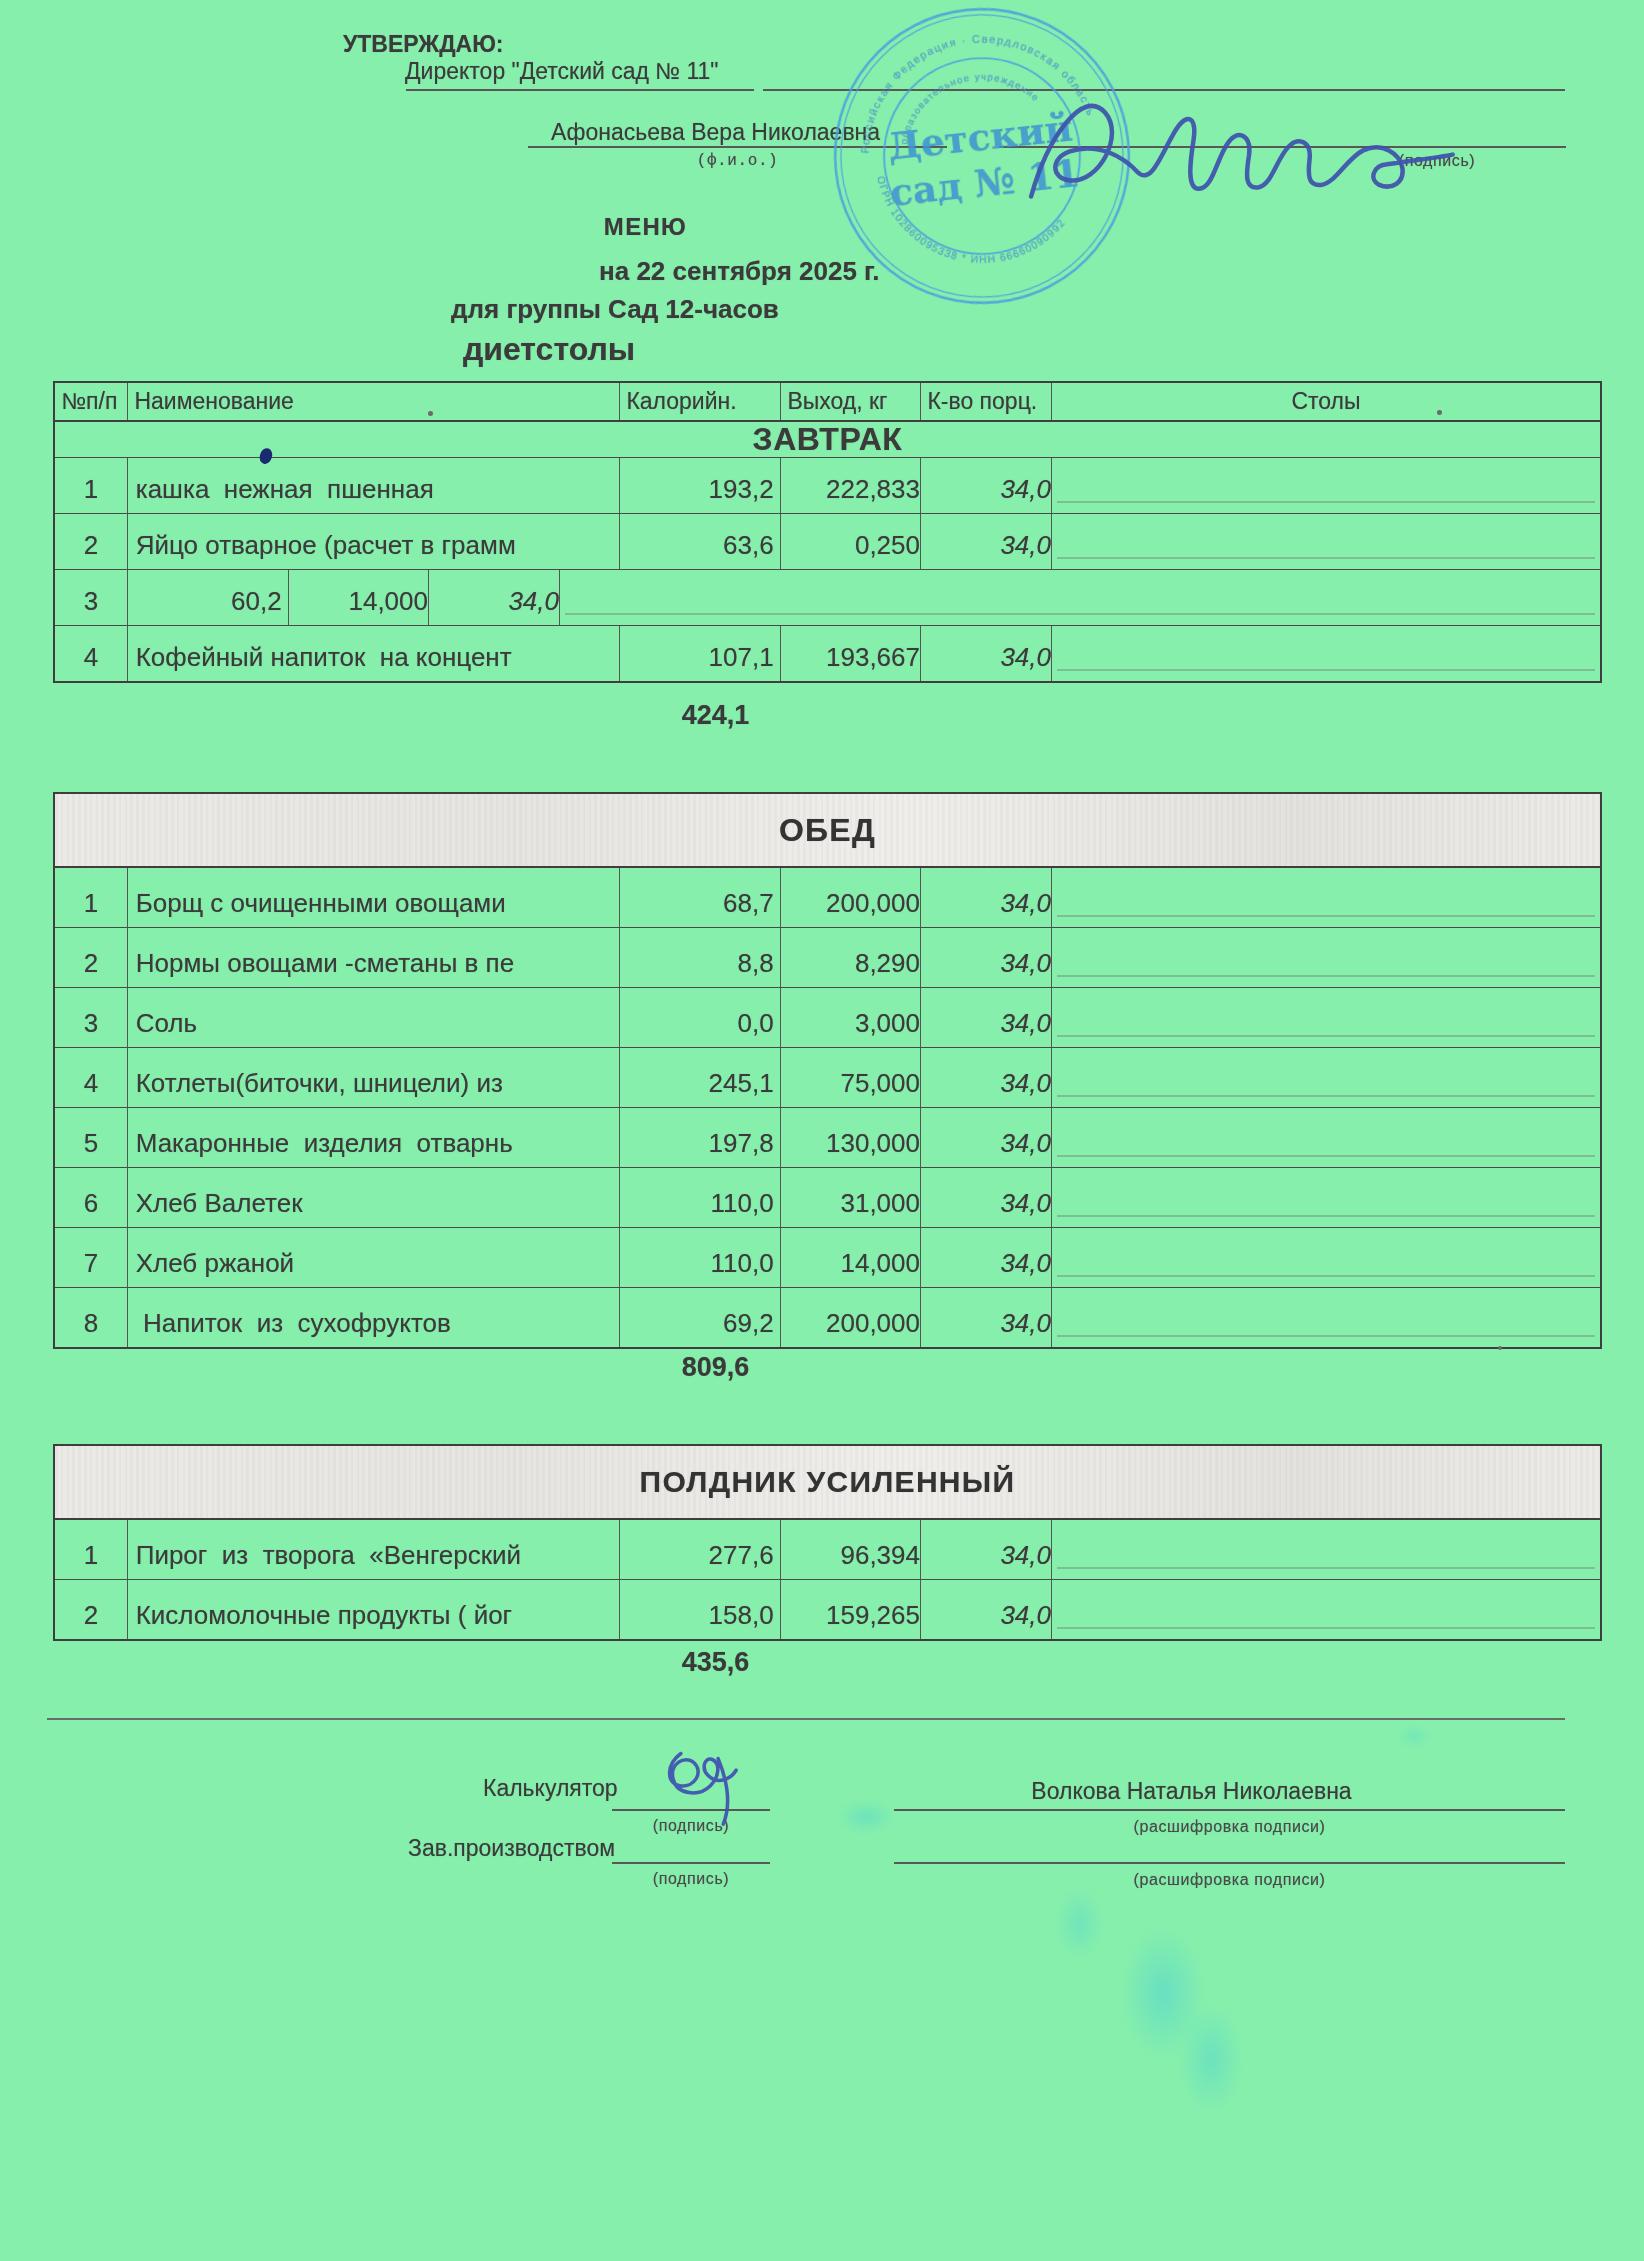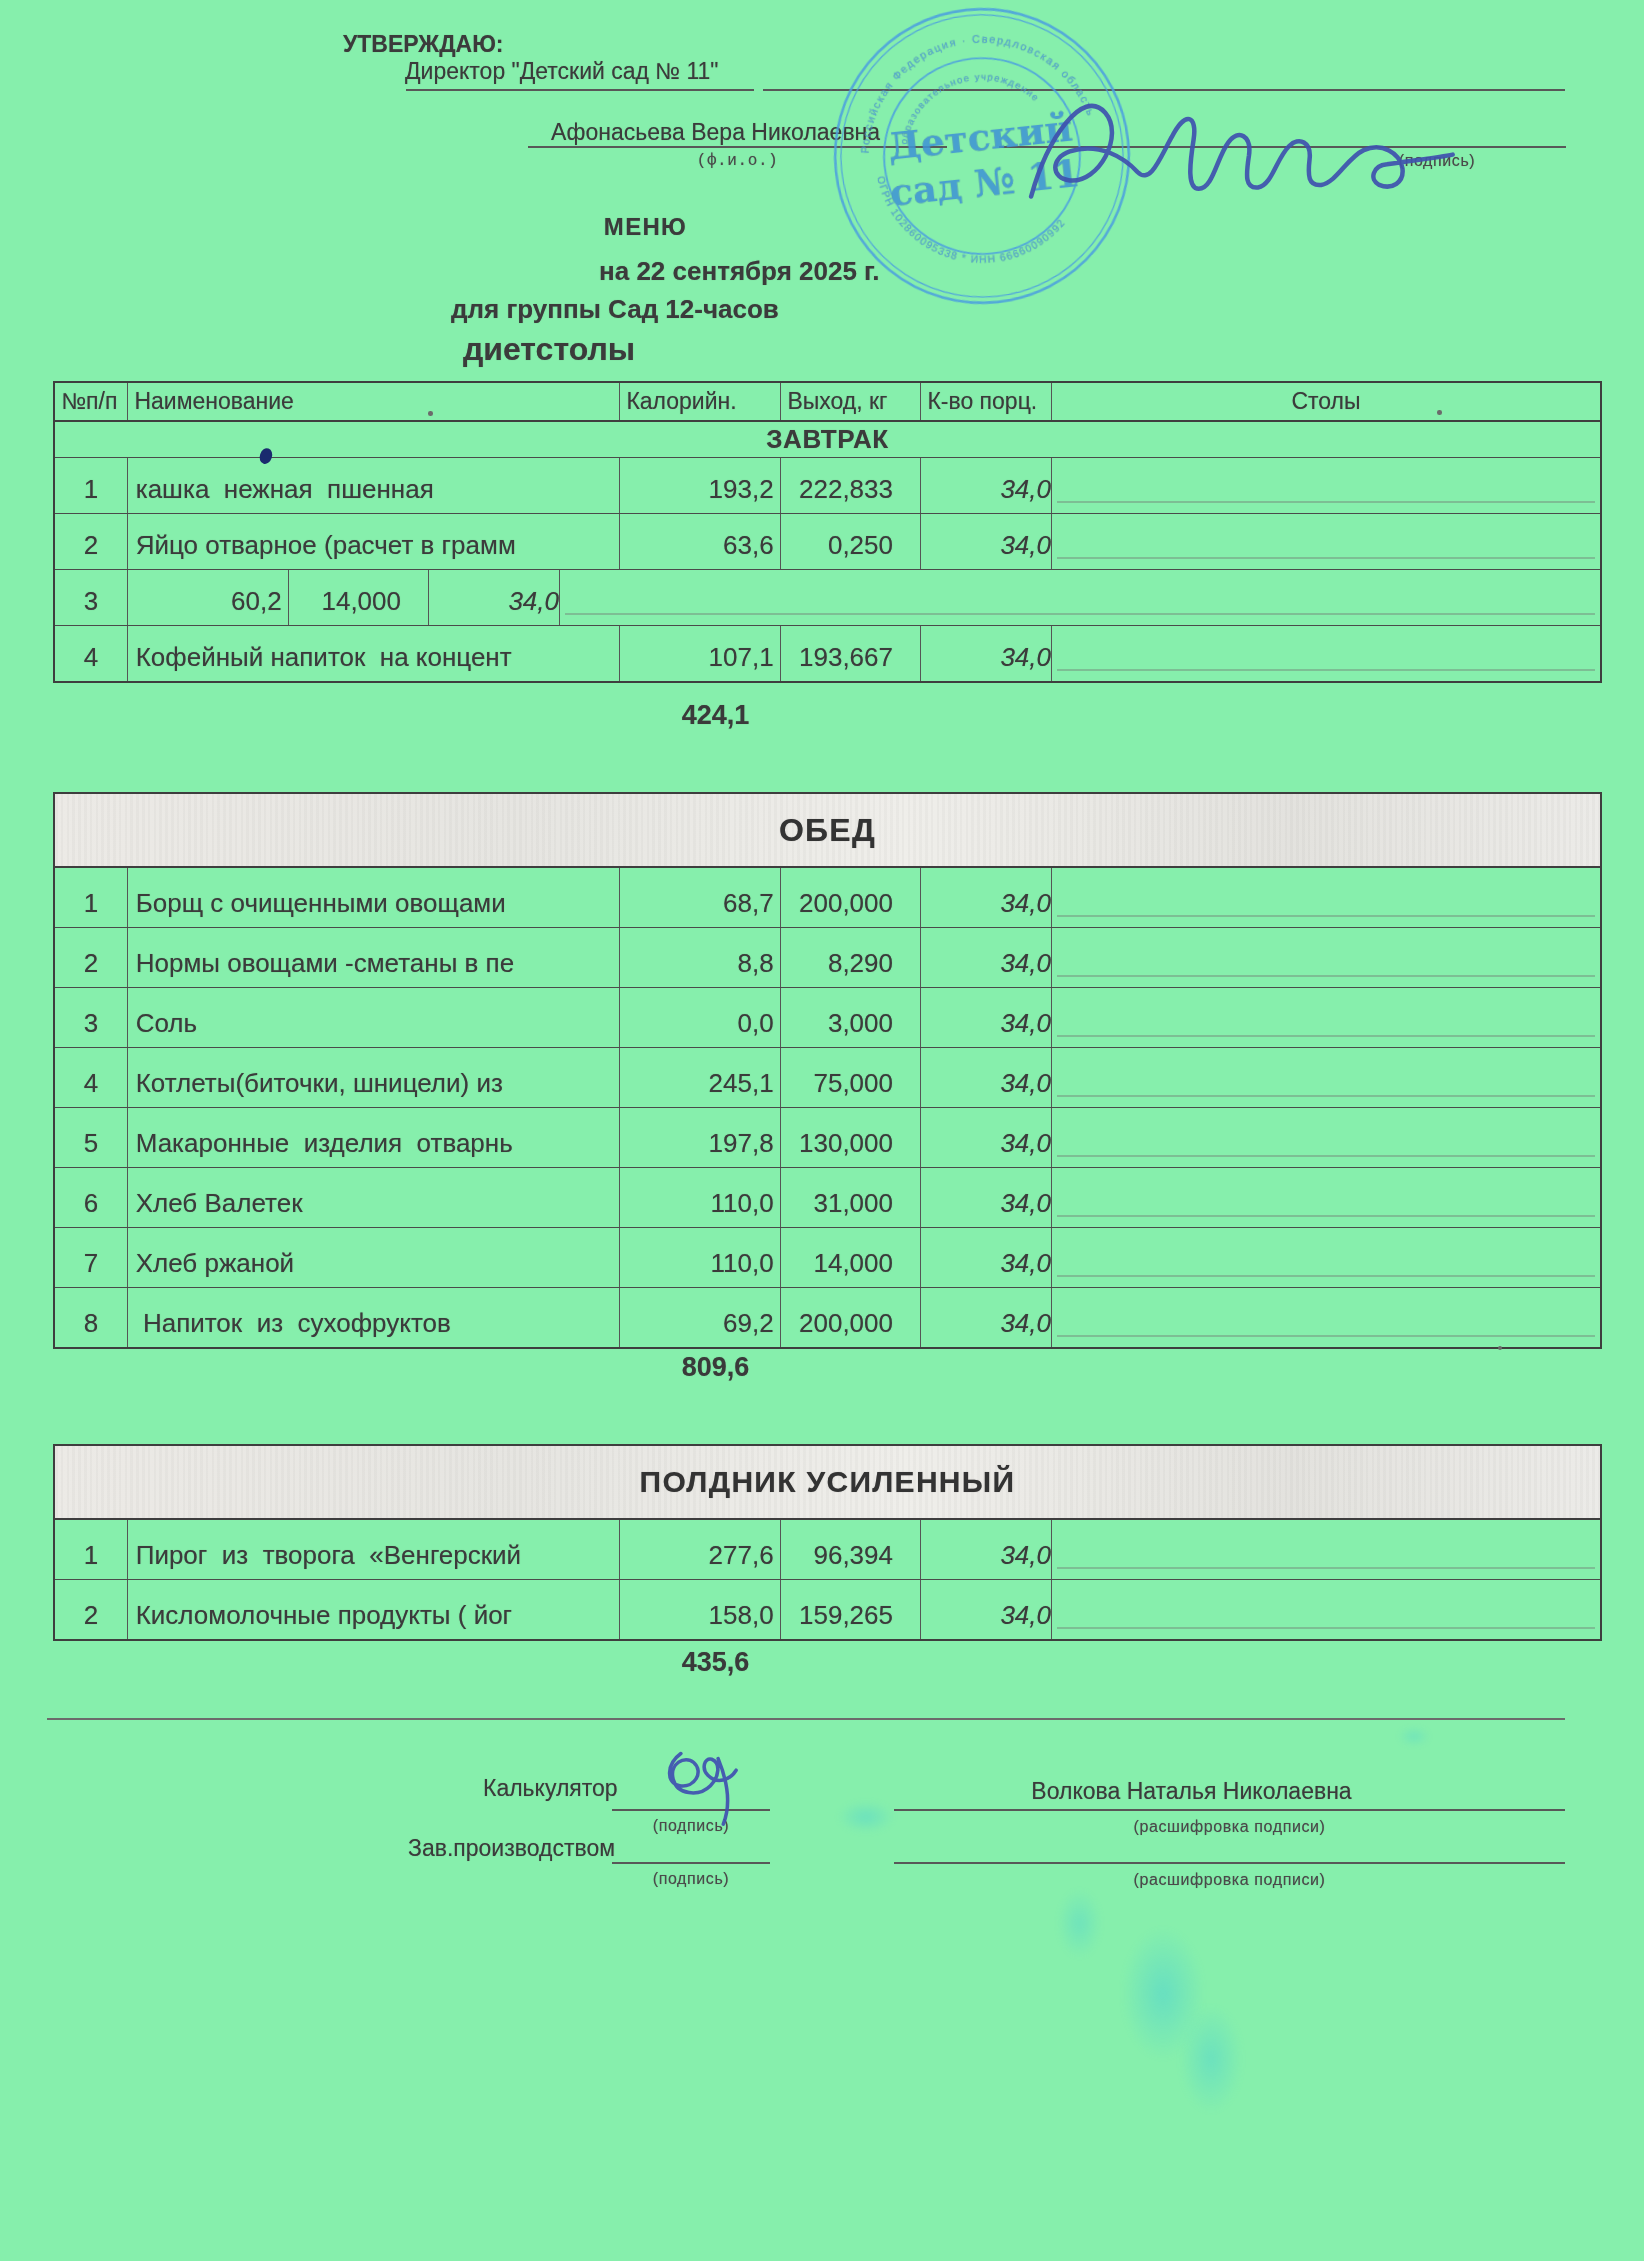--- a/index.html
+++ b/index.html
@@ -18,39 +18,39 @@
   .thead{display:flex;height:37px;border-bottom:2.6px solid #3f3f3f;}
   .hcell{display:flex;align-items:center;padding-left:6.4px;font-size:23px;
          border-right:1.9px solid #555;box-sizing:border-box;}
   .h-num{width:73px;}
   .h-name{width:492px;}
   .h-kcal{width:161px;}
   .h-out{width:140px;}
   .h-port{width:131px;}
   .h-stoly{flex:1;border-right:none;justify-content:center;padding-left:0;}
   .sect-label{height:35px;border-bottom:1.9px solid #4a4a4a;display:flex;align-items:center;
-              justify-content:center;font-weight:bold;font-size:26px;letter-spacing:0.6px;}
+              justify-content:center;font-weight:bold;font-size:32px;letter-spacing:0.6px;}
   .banner{height:72px;display:flex;align-items:center;justify-content:center;font-weight:bold;
           border-bottom:2.6px solid #3e3e3e;letter-spacing:1.3px;color:#333;
           background:
             repeating-linear-gradient(90deg, rgba(120,120,115,.05) 0 2.6px, rgba(0,0,0,0) 2.6px 5.8px),
             linear-gradient(90deg,#eceae6 0%,#e6e5e1 30%,#efeeea 55%,#e3e2de 80%,#ecebe8 100%);}
   .t2 .banner{font-size:32px;}
   .t3 .banner{font-size:30px;}
   .trow{display:flex;border-bottom:1.9px solid #4a4a4a;}
   .t1 .trow{height:55px;}
   .t2 .trow{height:59px;}
   .t3 .trow{height:59px;}
   .trow:last-child{border-bottom:none;}
   .cell{display:flex;align-items:flex-end;padding-bottom:7.7px;font-size:26px;position:relative;
         border-right:1.9px solid #555;box-sizing:border-box;}
   .c-num{width:73px;justify-content:center;}
   .c-name{width:492px;padding-left:7.7px;white-space:pre;overflow:hidden;}
   .c-kcal{width:161px;justify-content:flex-end;padding-right:6.4px;}
-  .c-out{width:140px;justify-content:flex-end;padding-right:27px;}
+  .c-out{width:140px;justify-content:flex-end;}
   .c-port{width:131px;justify-content:flex-end;padding-right:0;font-style:italic;}
   .c-stoly{flex:1;border-right:none;}
   .c-stoly::after{content:"";position:absolute;left:5.2px;right:5.2px;bottom:10.3px;height:1.3px;
                   background:rgba(110,110,110,.38);}
   .total{position:absolute;left:635px;width:161px;text-align:center;font-weight:bold;
          font-size:27px;color:#3a3a3a;}
 
   
   .stamp{position:absolute;left:830px;top:3.9px;width:304px;height:304px;
          transform:rotate(-6deg);opacity:.85;filter:blur(0.5px);}

